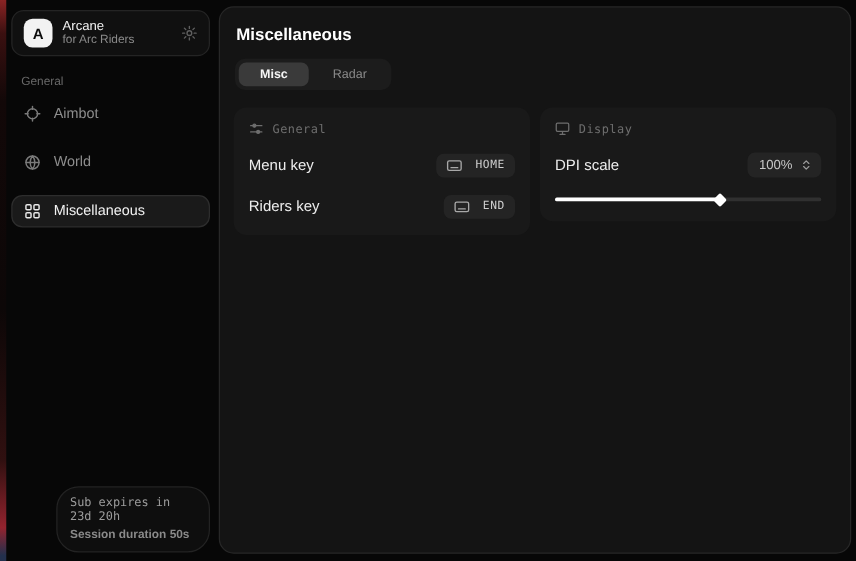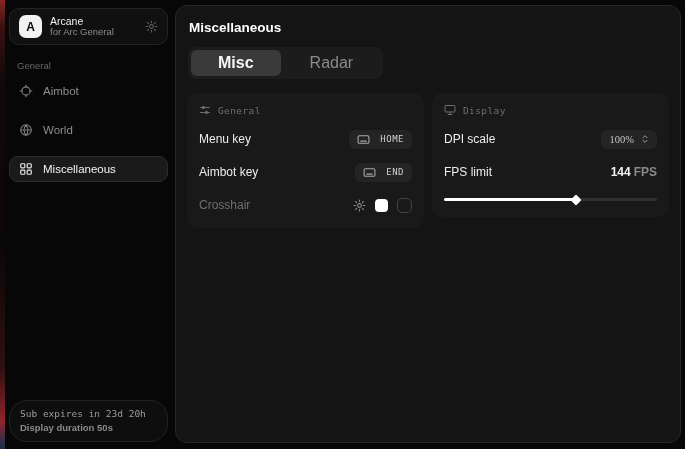--- a/index.html
+++ b/index.html
@@ -41,36 +41,37 @@
     height:26px; padding:0 9px; border-radius:9px; border:1px solid transparent;
     color:#8d8d8d; font-size:11.5px; cursor:pointer;
   }
   .nav-item .nicon { display:flex; color:#7a7a7a; }
   .nav-item.active { background:#1a1a1a; border-color:#2d2d2d; color:#f2f2f2; }
   .nav-item.active .nicon { color:#e8e8e8; }
   .sb-spacer { flex:1; }
   .footer-card {
     border:1px solid #232323; background:#0e0e0e; border-radius:18px;
     padding:7px 10px 8px;
+    margin-left:36px;
   }
   .footer-line1 { font-family:"DejaVu Sans Mono","Liberation Mono",monospace; font-size:9.5px; color:#9c9c9c; }
   .footer-line2 { font-size:9.5px; font-weight:700; color:#8a8a8a; margin-top:3px; }
 
   
   .main {
     flex:1; margin:5px 4px 6px 0;
     background:#141414; border:1px solid #272727; border-radius:12px;
     padding:14px 11px; overflow:hidden;
   }
   .page-title { font-size:13.5px; font-weight:700; color:#ffffff; margin-left:2px; }
   .tabs {
     display:inline-flex; gap:2px; margin-top:12px; margin-left:1px;
     background:#1c1c1c; border-radius:8px; padding:3px;
   }
-  .tab { padding:4px 27px; border-radius:6px; font-size:16px; color:#8a8a8a; cursor:pointer;text-align:center; }
+  .tab { padding:4px 17px; border-radius:6px; font-size:10px; color:#8a8a8a; cursor:pointer;text-align:center; }
   .tab.active { background:#3a3a3a; color:#f5f5f5; font-weight:600; }
 
   .cards { display:flex; gap:8px; margin-top:14px; align-items:flex-start; }
   .card {
     width:239px; background:#191919; border-radius:10px;
     padding:11px 12px 13px;
   }
   .card-header {
     display:flex; align-items:center; gap:7px; color:#6e6e6e;
     font-family:"DejaVu Sans Mono","Liberation Mono",monospace;
@@ -88,21 +89,21 @@
   }
   .keybtn .kicon { display:flex; color:#a8a8a8; }
   .crosshair-controls { display:flex; align-items:center; gap:9px; }
   .mini-gear { display:flex; color:#8a8a8a; cursor:pointer; }
   .swatch { width:13px; height:13px; border-radius:4px; background:#ffffff; cursor:pointer; }
   .checkbox { width:15px; height:15px; border-radius:5px; border:1.5px solid #414141; background:transparent; cursor:pointer; }
 
   .select-btn {
     display:flex; align-items:center; gap:6px;
     background:#242424; border:none; border-radius:6px; padding:4px 7px 4px 9px;
-    color:#c6c6c6; font-size:10.5px; cursor:pointer;font-family:Liberation Serif, serif;
+    color:#c6c6c6; font-size:10.5px; cursor:pointer;
   }
   .select-btn .sicon { display:flex; color:#9a9a9a; }
   .fps-value { font-size:12px; font-weight:700; }
   .fps-num { color:#f2f2f2; }
   .fps-unit { color:#8a8a8a; margin-left:3px; }
 
   .slider { position:relative; margin-top:12px; height:10px; cursor:pointer; }
   .slider-track { position:absolute; top:4px; left:0; right:0; height:3px; border-radius:2px; background:#303030; }
   .slider-fill { position:absolute; top:4px; left:0; height:3px; border-radius:2px; background:#ffffff; width:62%; }
   .slider-thumb {
@@ -117,21 +118,21 @@
 <div class="edge-strip"></div>
 
 <div class="window">
 
   <div class="sidebar">
 
     <div class="brand-card">
       <div class="logo">A</div>
       <div class="brand-text">
         <div class="brand-name">Arcane</div>
-        <div class="brand-sub">for Arc General</div>
+        <div class="brand-sub">for Arc Riders</div>
       </div>
       <span class="brand-gear">
         <svg width="13" height="13" viewBox="0 0 24 24" fill="none" stroke="currentColor" stroke-width="2" stroke-linecap="round">
           <circle cx="12" cy="12" r="3.5"></circle>
           <path d="M12 2v3M12 19v3M2 12h3M19 12h3M4.6 4.6l2.1 2.1M17.3 17.3l2.1 2.1M19.4 4.6l-2.1 2.1M6.7 17.3l-2.1 2.1"></path>
         </svg>
       </span>
     </div>
 
     <div class="category-label">General</div>
@@ -165,21 +166,21 @@
           </svg>
         </span>
         <span>Miscellaneous</span>
       </div>
     </div>
 
     <div class="sb-spacer"></div>
 
     <div class="footer-card">
       <div class="footer-line1">Sub expires in 23d 20h</div>
-      <div class="footer-line2">Display duration 50s</div>
+      <div class="footer-line2">Session duration 50s</div>
     </div>
   </div>
 
   <div class="main">
 
     <div class="page-title">Miscellaneous</div>
 
     <div class="tabs">
       <div class="tab active">Misc</div>
       <div class="tab">Radar</div>
@@ -206,45 +207,32 @@
               <svg width="13" height="11" viewBox="0 0 24 20" fill="none" stroke="currentColor" stroke-width="2" stroke-linecap="round">
                 <rect x="2" y="3" width="20" height="14" rx="2.5"></rect>
                   <path d="M7 13h10"></path>
               </svg>
             </span>
             <span>HOME</span>
           </button>
         </div>
 
         <div class="row">
-          <span class="row-label">Aimbot key</span>
+          <span class="row-label">Riders key</span>
           <button class="keybtn">
             <span class="kicon">
               <svg width="13" height="11" viewBox="0 0 24 20" fill="none" stroke="currentColor" stroke-width="2" stroke-linecap="round">
                 <rect x="2" y="3" width="20" height="14" rx="2.5"></rect>
                   <path d="M7 13h10"></path>
               </svg>
             </span>
             <span>END</span>
           </button>
         </div>
 
-        <div class="row">
-          <span class="row-label dim">Crosshair</span>
-          <span class="crosshair-controls">
-            <span class="mini-gear">
-              <svg width="13" height="13" viewBox="0 0 24 24" fill="none" stroke="currentColor" stroke-width="2" stroke-linecap="round">
-                <circle cx="12" cy="12" r="3.5"></circle>
-                <path d="M12 2v3M12 19v3M2 12h3M19 12h3M4.6 4.6l2.1 2.1M17.3 17.3l2.1 2.1M19.4 4.6l-2.1 2.1M6.7 17.3l-2.1 2.1"></path>
-              </svg>
-            </span>
-            <span class="swatch" style="background: rgb(255, 255, 255);"></span>
-            <span class="checkbox"></span>
-          </span>
-        </div>
       </div>
 
       <div class="card">
         <div class="card-header">
           <span class="cicon">
             <svg width="12" height="12" viewBox="0 0 24 24" fill="none" stroke="currentColor" stroke-width="2" stroke-linecap="round">
               <rect x="2" y="3" width="20" height="13" rx="2"></rect>
                 <path d="M8 21h8M12 17v4"></path>
             </svg>
           </span>
@@ -256,26 +244,20 @@
           <button class="select-btn">
             <span>100%</span>
             <span class="sicon">
               <svg width="10" height="10" viewBox="0 0 24 24" fill="none" stroke="currentColor" stroke-width="2.4" stroke-linecap="round" stroke-linejoin="round">
                 <path d="M7 9l5-5 5 5M7 15l5 5 5-5"></path>
               </svg>
             </span>
           </button>
         </div>
 
-        <div class="row">
-          <span class="row-label">FPS limit</span>
-          <span class="fps-value">
-            <span class="fps-num">144</span><span class="fps-unit">FPS</span>
-          </span>
-        </div>
 
         <div class="slider">
           <div class="slider-track"></div>
           <div class="slider-fill" style="width: 62%;"></div>
           <div class="slider-thumb" style="left: 62%;"></div>
         </div>
       </div>
 
     </div>
   </div>

